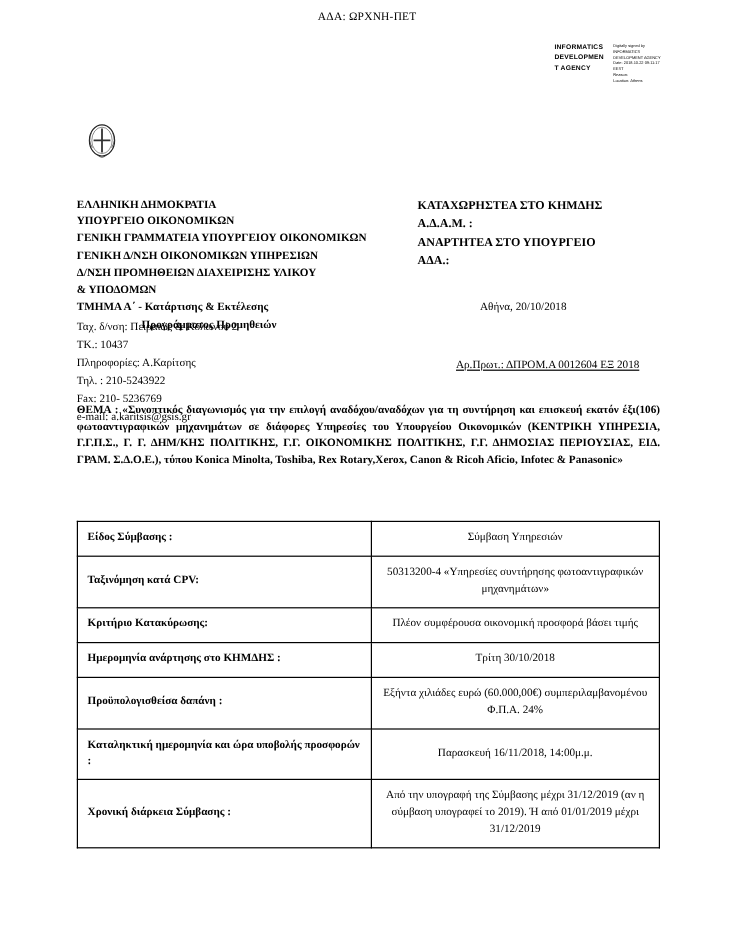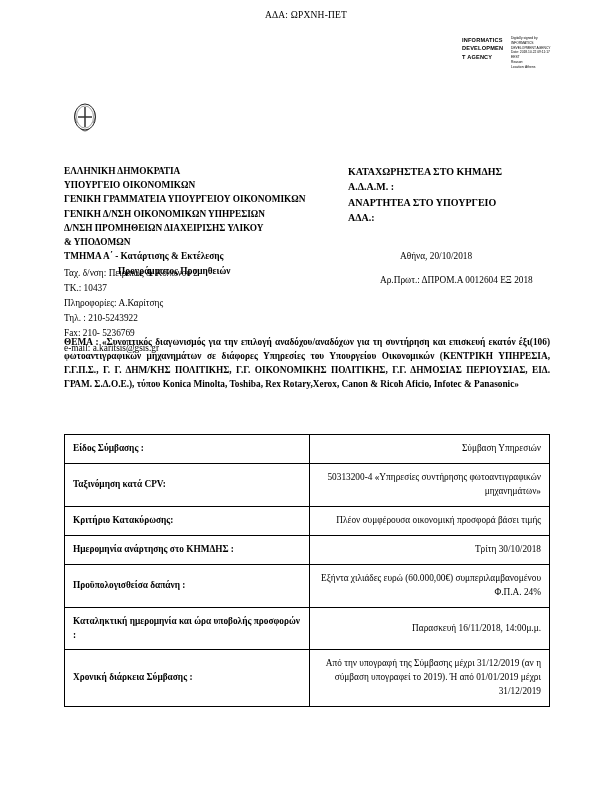--- a/index.html
+++ b/index.html
@@ -96,22 +96,23 @@
   }
   .right-meta {
     position: absolute;
     top: 249px;
     left: 400px;
     width: 200px;
     font-size: 9.3px;
     line-height: 1.62;
   }
   .right-meta .row2 {
-    margin-top: 9px;
+    margin-top: 34px;
     margin-left: -20px;
+    text-decoration: underline;
   }
   .theme {
     position: absolute;
     top: 336px;
     left: 64px;
     width: 486px;
     font-size: 9.3px;
     line-height: 1.5;
     font-weight: bold;
     text-align: justify;
@@ -130,21 +131,21 @@
     vertical-align: middle;
     line-height: 1.5;
   }
   table.info td.label {
     width: 244px;
     font-weight: bold;
     margin-top: 29px;
   }
   table.info td.value {
     width: 238px;
-    text-align: right;
+    text-align: center;
   }
 </style>
 </head>
 <body>
 
 <div class="page">
 
   <div class="ada-top">ΑΔΑ: ΩΡΧΝΗ-ΠΕΤ</div>
 
   <div class="stamp">

